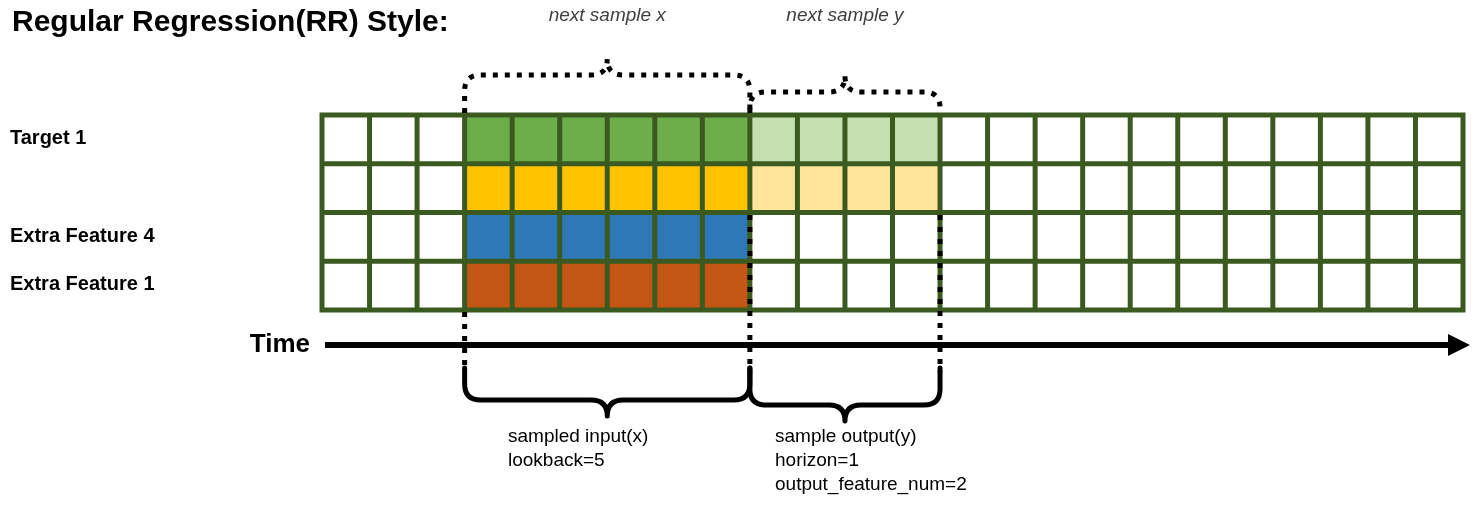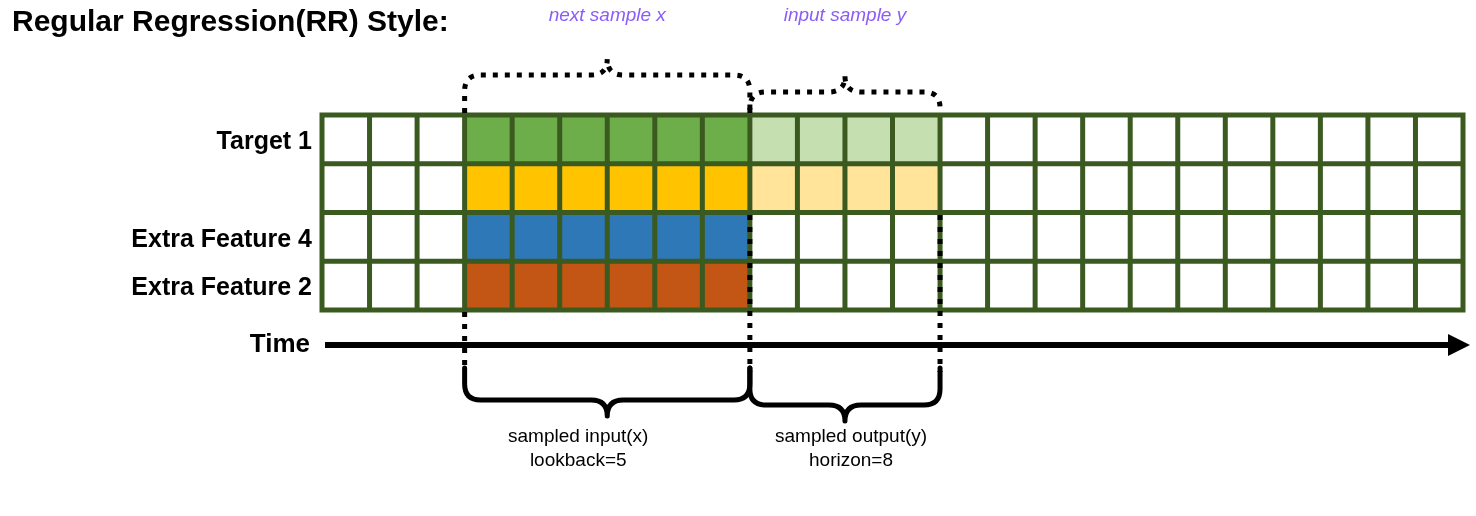--- a/index.html
+++ b/index.html
@@ -11,62 +11,63 @@
   #stage{position:absolute;left:0;top:0;width:1476px;height:516px;}
   #svg{position:absolute;left:0;top:0;width:1476px;height:516px;}
 
   .title{
     position:absolute;left:12px;top:4px;
     font-size:30px;font-weight:700;color:#000;
     white-space:nowrap;
   }
   .rowlabel{
     position:absolute;right:0;
-    width:300px;text-align:right;
-    font-size:25px;font-weight:700;color:#000;
+    width:300px;
+    font-size:20px;font-weight:700;color:#000;
     white-space:nowrap;
   }
   .timelabel{
     position:absolute;left:0;width:310px;text-align:right;
     font-size:26px;font-weight:700;color:#000;top:328px;
   }
   .bracket-label{
     position:absolute;font-style:italic;font-size:19px;
-    color:#8b5cf6;white-space:nowrap;text-align:center;
+    color:#404040;white-space:nowrap;text-align:center;
   }
   .caption{
     position:absolute;font-size:19px;color:#000;
     white-space:nowrap;line-height:24px;
   }
-  .caption div{white-space:nowrap;text-align:center;}
+  .caption div{white-space:nowrap;}
 </style>
 </head>
 <body>
 
 <div id="stage">
 
   <div class="title">Regular Regression(RR) Style:</div>
 
   <div class="bracket-label" style="left: 477.25px; top: 4px; width: 260px;">next sample x</div>
-  <div class="bracket-label" style="left: 714.958px; top: 4px; width: 260px;">input sample y</div>
+  <div class="bracket-label" style="left: 714.958px; top: 4px; width: 260px;">next sample y</div>
 
   <div class="rowlabel" style="top:126px;left:10px;width:302px;">Target 1</div>
   <div class="rowlabel" style="top:224px;left:10px;width:302px;">Extra Feature 4</div>
-  <div class="rowlabel" style="top:272px;left:10px;width:302px;">Extra Feature 2</div>
+  <div class="rowlabel" style="top:272px;left:10px;width:302px;">Extra Feature 1</div>
 
   <div class="timelabel">Time</div>
 
   <div class="caption" style="left:508px;top:424px;">
     <div>sampled input(x)</div>
     <div>lookback=5</div>
   </div>
 
   <div class="caption" style="left:775px;top:424px;">
-    <div>sampled output(y)</div>
-    <div>horizon=8</div>
+    <div>sample output(y)</div>
+    <div>horizon=1</div>
+    <div>output_feature_num=2</div>
   </div>
 
   <svg id="svg" viewBox="0 0 1476 516" xmlns="http://www.w3.org/2000/svg">
     <g id="grid-layer">
         <rect x="319.5" y="112.5" width="1146" height="200" fill="#3A5A20"></rect>
         <rect x="324.5" y="117.5" width="42.541666666666664" height="43.75" fill="#FFFFFF"></rect>
         <rect x="372.0416666666667" y="117.5" width="42.541666666666664" height="43.75" fill="#FFFFFF"></rect>
         <rect x="419.5833333333333" y="117.5" width="42.541666666666664" height="43.75" fill="#FFFFFF"></rect>
         <rect x="467.125" y="117.5" width="42.541666666666664" height="43.75" fill="#6DAE4B"></rect>
         <rect x="514.6666666666666" y="117.5" width="42.541666666666664" height="43.75" fill="#6DAE4B"></rect>

